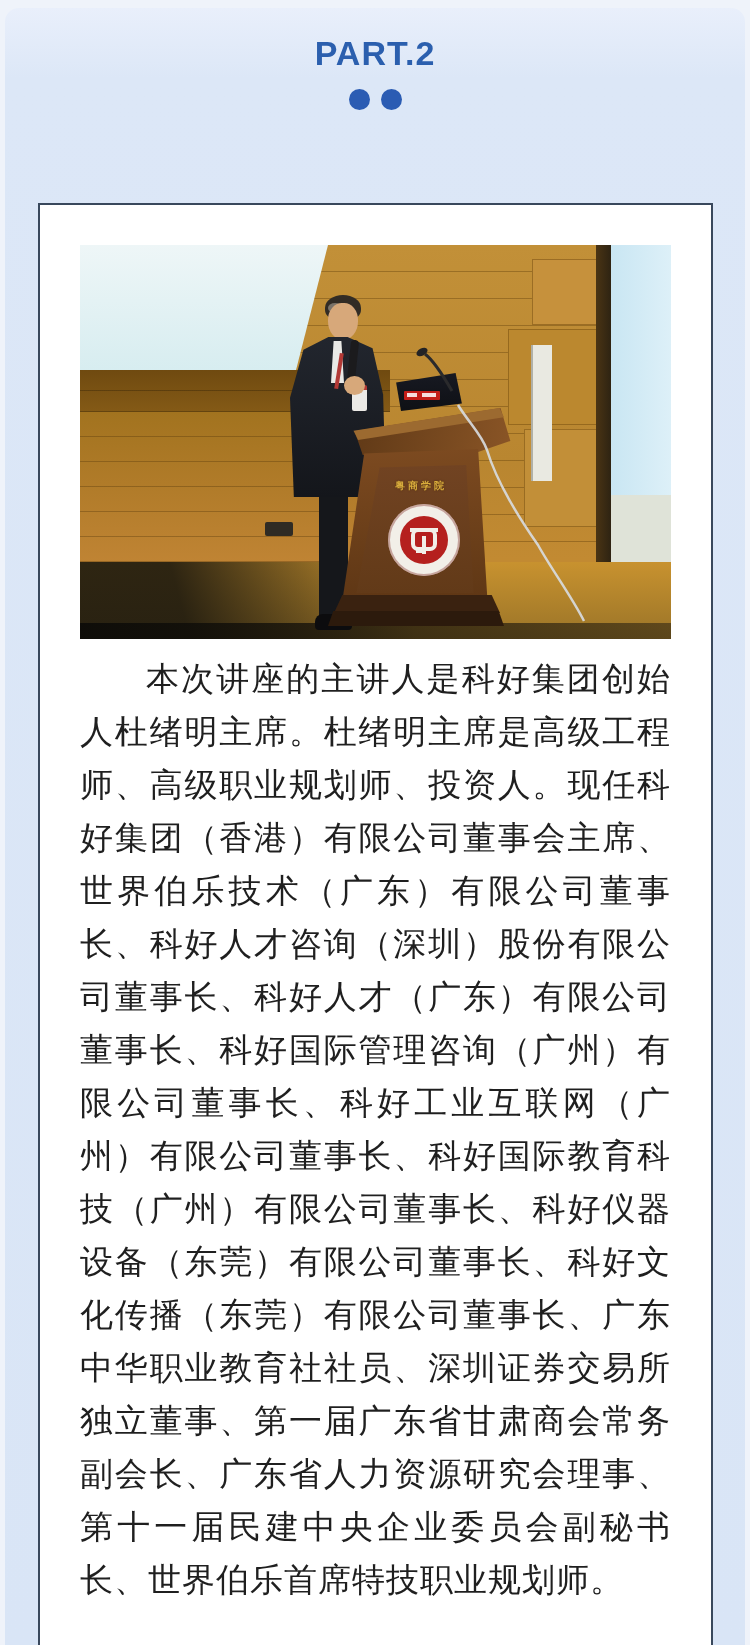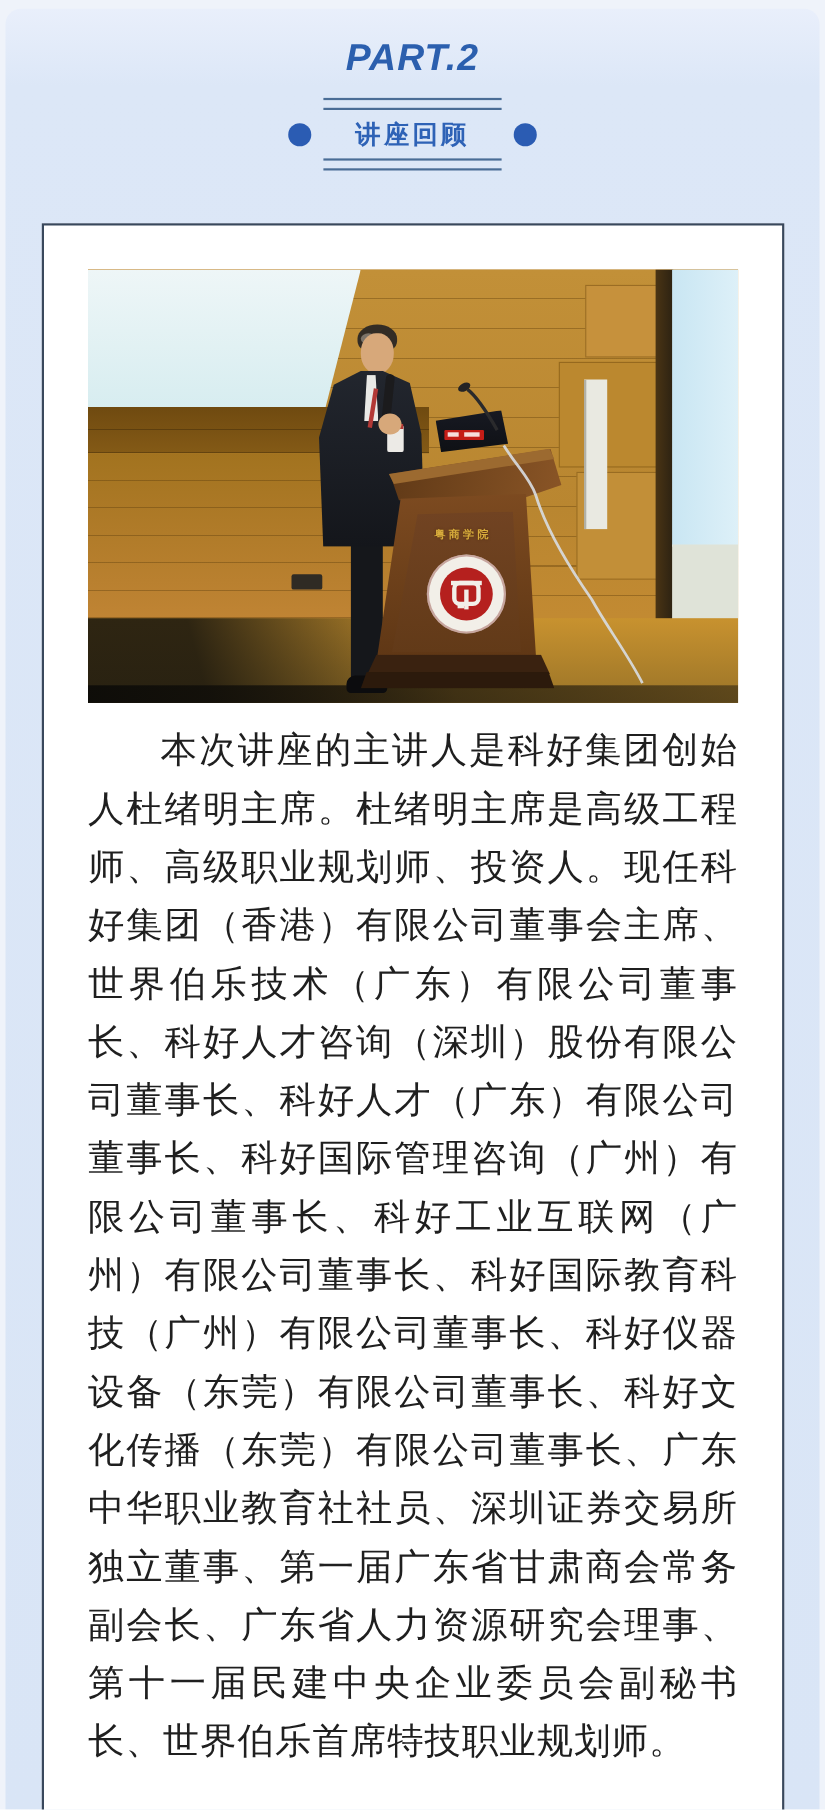--- a/index.html
+++ b/index.html
@@ -13,21 +13,20 @@
     background:linear-gradient(180deg,#e9effb 0px,#dce7f7 70px,#d9e5f6 100%);
     border-radius:14px 14px 0 0;
   }
   .content{position:absolute;inset:0;}
 
   
   .part-title{
     padding-top:34px;text-align:center;
     font-size:34px;font-weight:bold;letter-spacing:1px;
     color:#2b5fae;
-    font-style:italic;
   }
   .badge-row{
     margin-top:16px;display:flex;justify-content:center;align-items:center;gap:11px;
   }
   .dot{width:21px;height:21px;border-radius:50%;background:#2b5cb3;flex:0 0 auto;}
   .badge-box{width:162px;}
   .dlines{height:7px;border-top:2px solid #4a6d96;border-bottom:2px solid #4a6d96;}
   .badge-text{
     text-align:center;padding:7px 0 6px 0;
     font-size:23px;font-weight:bold;letter-spacing:3px;
@@ -163,39 +162,34 @@
   .laptop-logo i{position:absolute;top:2px;width:10px;height:4px;background:rgba(255,255,255,.85);}
   .laptop-logo i.a{left:3px;}
   .laptop-logo i.b{left:18px;width:14px;}
   .cable-svg{left:0;top:0;width:591px;height:394px;}
 
   
   .body-text{
     margin:16px 0 0 0;
     font-size:33px;line-height:53px;letter-spacing:1px;
     color:#1f1f1f;text-align:justify;text-indent:66px;
-    font-family:Liberation Sans, sans-serif;
+    font-family:Liberation Mono, monospace;
   }
 </style>
 </head>
 <body>
 
 <div class="page-bg"></div>
 
 <div class="content">
 
   <div class="part-title">PART.2</div>
 
   <div class="badge-row">
     <span class="dot"></span>
-    <div class="badge-box">
-      <div class="dlines"></div>
-      <div class="badge-text">讲座回顾</div>
-      <div class="dlines"></div>
-    </div>
     <span class="dot"></span>
   </div>
 
   <div class="card">
 
     <div class="photo">
       <div class="wall"></div>
       <div class="panel p1"></div>
       <div class="panel p2"></div>
       <div class="panel p3"></div>

